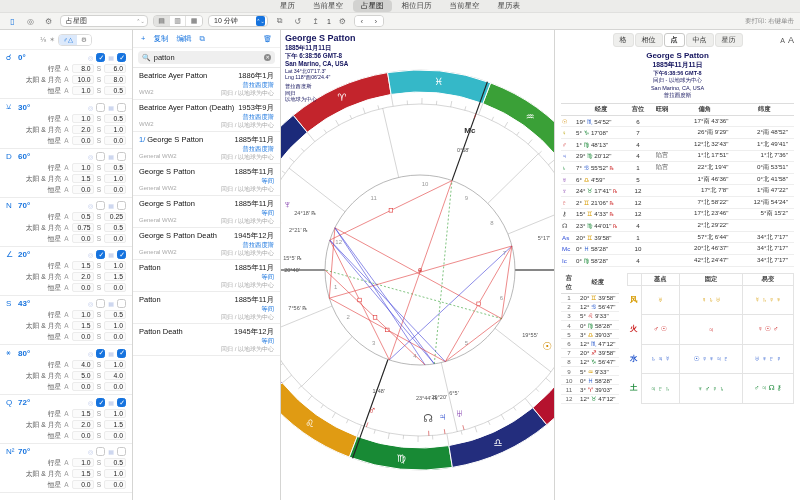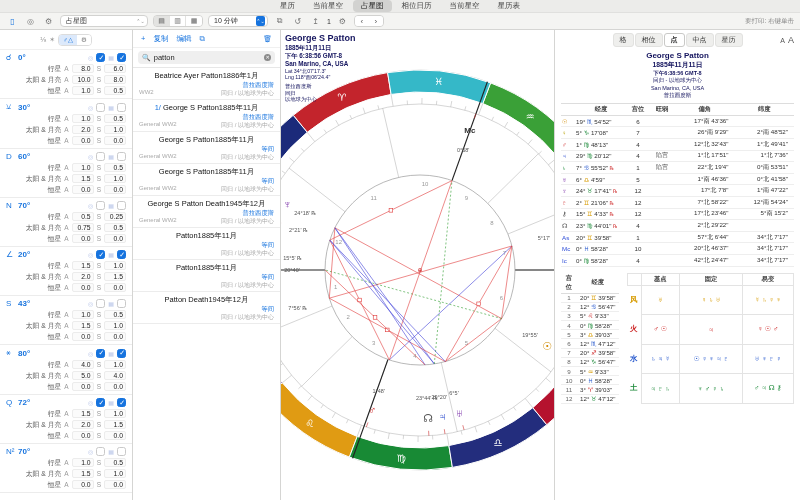--- a/index.html
+++ b/index.html
@@ -60,21 +60,21 @@
   .lib-toolbar { height:18px; display:flex; align-items:center; gap:8px; padding:0 8px; border-bottom:1px solid #f0f0f0; color:#1673de; }
   .lib-toolbar .act { font-size:7.5px; color:#1673de; }
   .lib-toolbar .spacer { flex:1; }
   .searchwrap { padding:3px 5px; border-bottom:1px solid #e7e7e7; }
   .search { background:#efefef; border-radius:4px; height:13px; display:flex; align-items:center; padding:0 4px; gap:3px; }
   .search .mag { color:#8a8a8a; font-size:7px; }
   .search input { border:none; outline:none; background:transparent; font-size:7.5px; color:#222; flex:1; width:10px; font-family:inherit; }
   .search .clear { color:#fff; background:#8a8a8a; border-radius:50%; width:7px; height:7px; font-size:5px; line-height:7px; text-align:center; }
   .lib-items { flex:1; overflow:hidden; }
   .lib-item { padding:3px 6px 2px 6px; border-bottom:1px solid #ececec; }
-  .li-r1 { display:flex; justify-content:center; }
+  .li-r1 { display:flex; justify-content:space-between; }
   .li-name { font-size:7.5px; color:#111; }
   .li-badge { color:#1673de; margin-right:2px; }
   .li-date { font-size:7.5px; color:#222; white-space:nowrap; }
   .li-r2 { text-align:right; font-size:6.3px; color:#1673de; height:8px; }
   .li-r3 { display:flex; justify-content:space-between; font-size:6px; color:#aaa; height:8px; }
 
   
   .chart-info { position:absolute; left:4px; top:3px; z-index:5; line-height:1.25; }
   .ci-name { font-size:9px; font-weight:bold; color:#14145e; }
   .ci-line { font-size:6.3px; font-weight:bold; color:#14145e; }
@@ -481,20 +481,31 @@
           <span class="mag">🔍</span>
           <input value="patton" style="">
           <span class="clear">✕</span>
         </div>
       </div>
       <div class="lib-items" id="libItems">
           <div class="lib-item">
             <div class="li-r1">
               <span class="li-name">Beatrice Ayer Patton</span>
               <span class="li-date">1886年1月</span>
+            </div>
+            <div class="li-r2">普拉西度斯</div>
+            <div class="li-r3">
+              <span>WW2</span>
+              <span>回归 / 以地球为中心</span>
+            </div>
+          </div>
+          <div class="lib-item">
+            <div class="li-r1">
+              <span class="li-name">Beatrice Ayer Patton (Death)</span>
+              <span class="li-date">1953年9月</span>
             </div>
             <div class="li-r2">普拉西度斯</div>
             <div class="li-r3">
               <span>WW2</span>
               <span>回归 / 以地球为中心</span>
             </div>
           </div>
           <div class="lib-item">
             <div class="li-r1">
               <span class="li-name"><span class="li-badge">1/</span>George S Patton</span>

